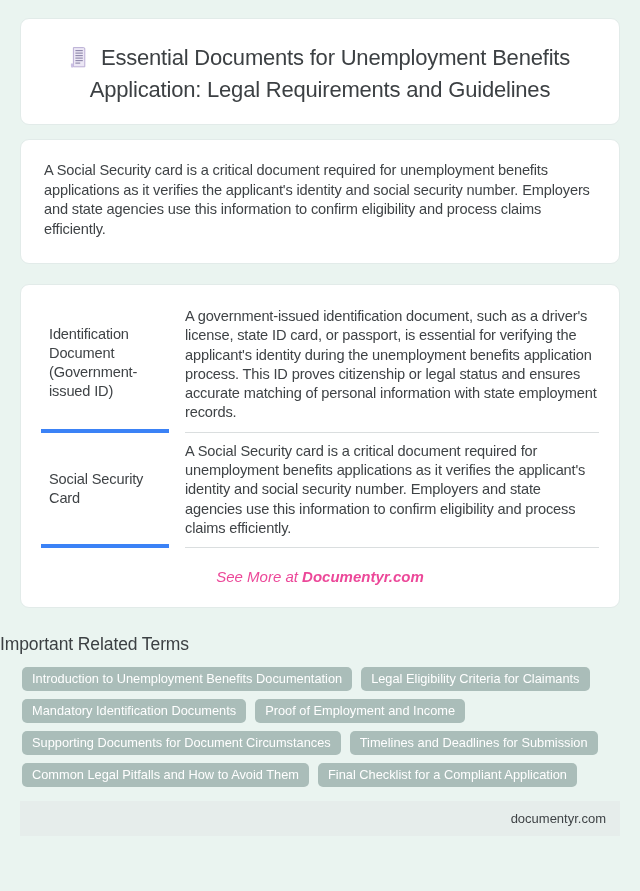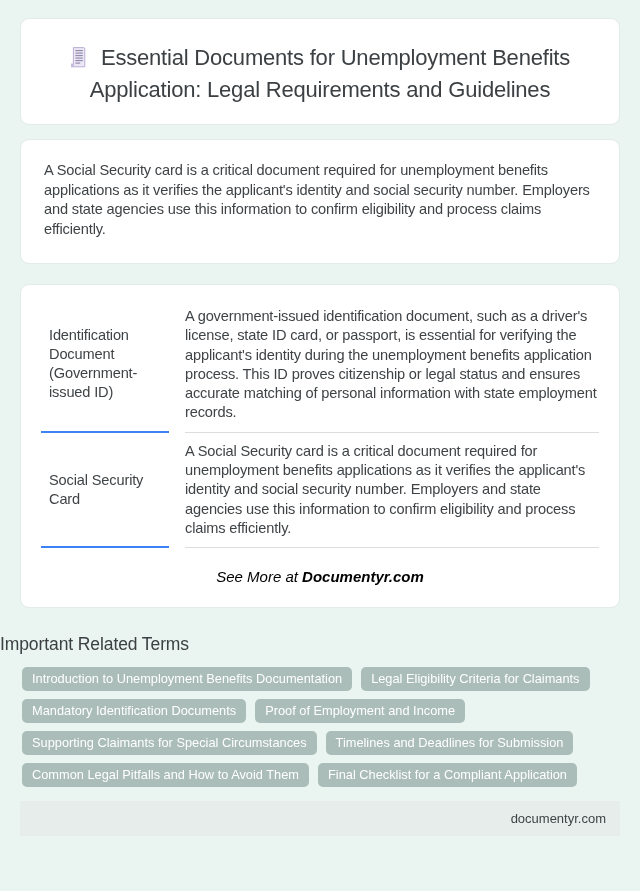--- a/index.html
+++ b/index.html
@@ -59,41 +59,41 @@
     width: calc(100% + 32px);
     margin: 0 -16px;
     border-collapse: separate;
     border-spacing: 16px 0;
   }
   .grow { display: table-row; }
   .gterm {
     display: table-cell;
     width: 128px;
     vertical-align: middle;
-    border-bottom: 2px solid #3b82f6;
+    border-bottom: 4px solid #3b82f6;
     padding: 9px 8px;
     font-size: 14.6px;
     line-height: 19px;
     letter-spacing: -0.15px;
   }
   .gdef {
     display: table-cell;
     vertical-align: middle;
     border-bottom: 1px solid #dadedf;
     padding: 9px 0;
     font-size: 14.6px;
     line-height: 19.3px;
     letter-spacing: -0.15px;
   }
   .see-more {
     margin-top: 20px;
     text-align: center;
     font-style: italic;
     font-size: 15px;
-    color: #000000;
+    color: #ec4899;
   }
   .see-more .brand { font-weight: bold; }
   
   .related-heading {
     margin: 26px 0 12px;
     text-align: left;
     font-size: 17.5px;
     font-weight: 400;
     color: #3c4043;
     letter-spacing: -0.1px;
@@ -165,21 +165,21 @@
     <div class="see-more"><span>See More at </span><span class="brand">Documentyr.com</span></div>
   </div>
 
   <div class="related-heading">Important Related Terms</div>
 
   <div class="tags">
       <span class="tag">Introduction to Unemployment Benefits Documentation</span>
       <span class="tag">Legal Eligibility Criteria for Claimants</span>
       <span class="tag">Mandatory Identification Documents</span>
       <span class="tag">Proof of Employment and Income</span>
-      <span class="tag">Supporting Claimants for Special Circumstances</span>
+      <span class="tag">Supporting Documents for Document Circumstances</span>
       <span class="tag">Timelines and Deadlines for Submission</span>
       <span class="tag">Common Legal Pitfalls and How to Avoid Them</span>
       <span class="tag">Final Checklist for a Compliant Application</span>
     </div>
 
   <div class="footer">
     <span>documentyr.com</span>
   </div>
 
 </div>

